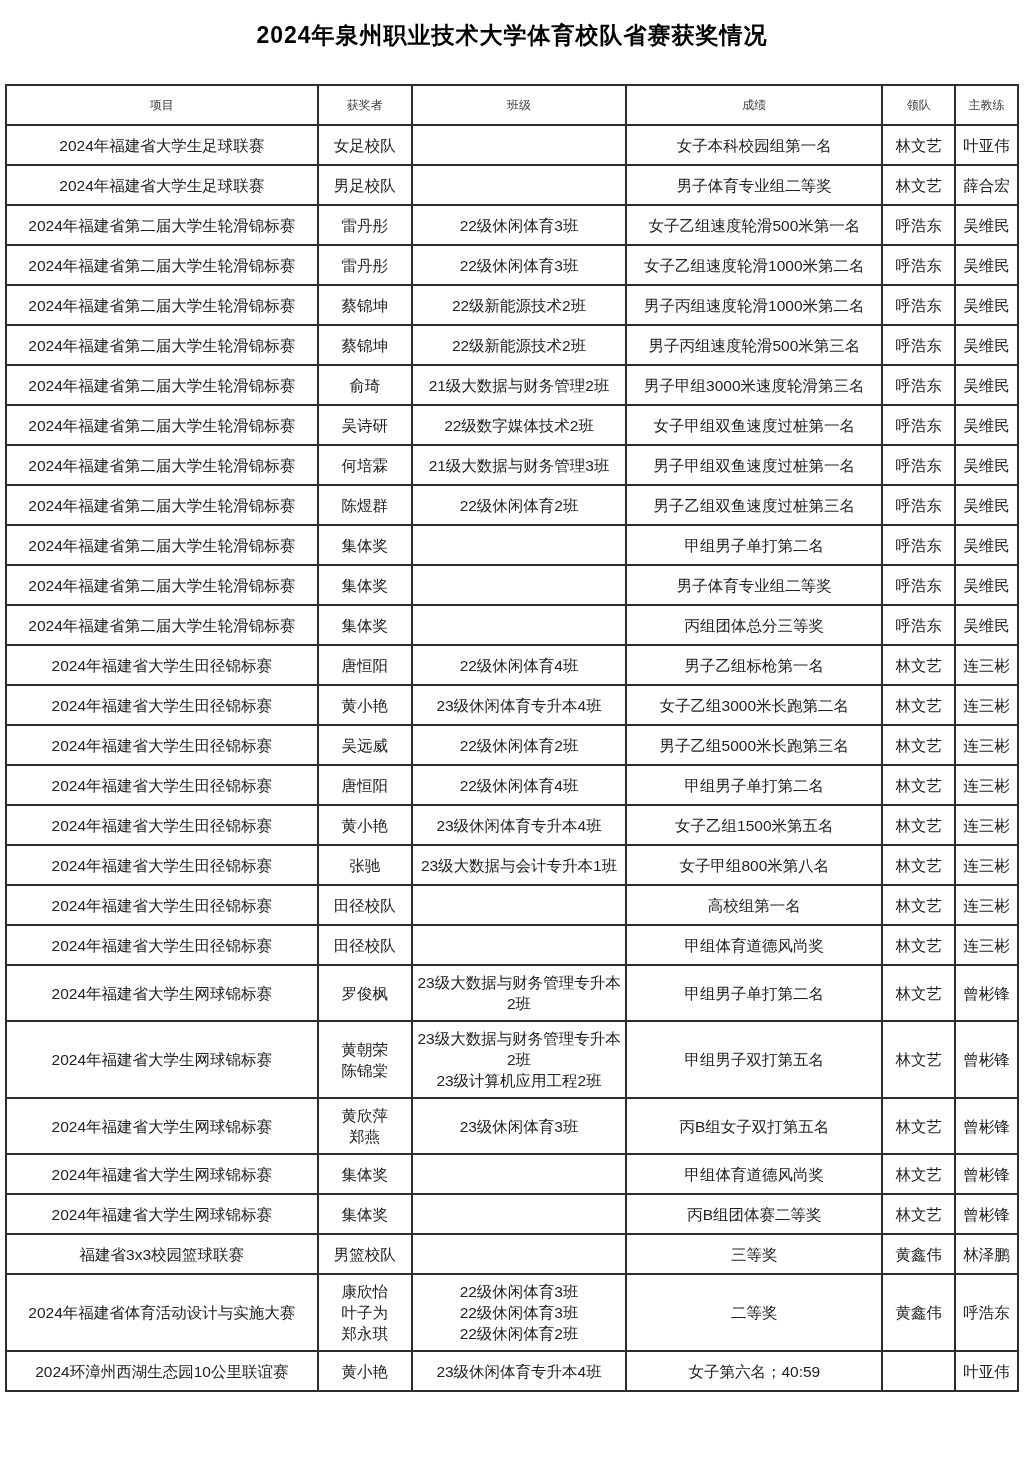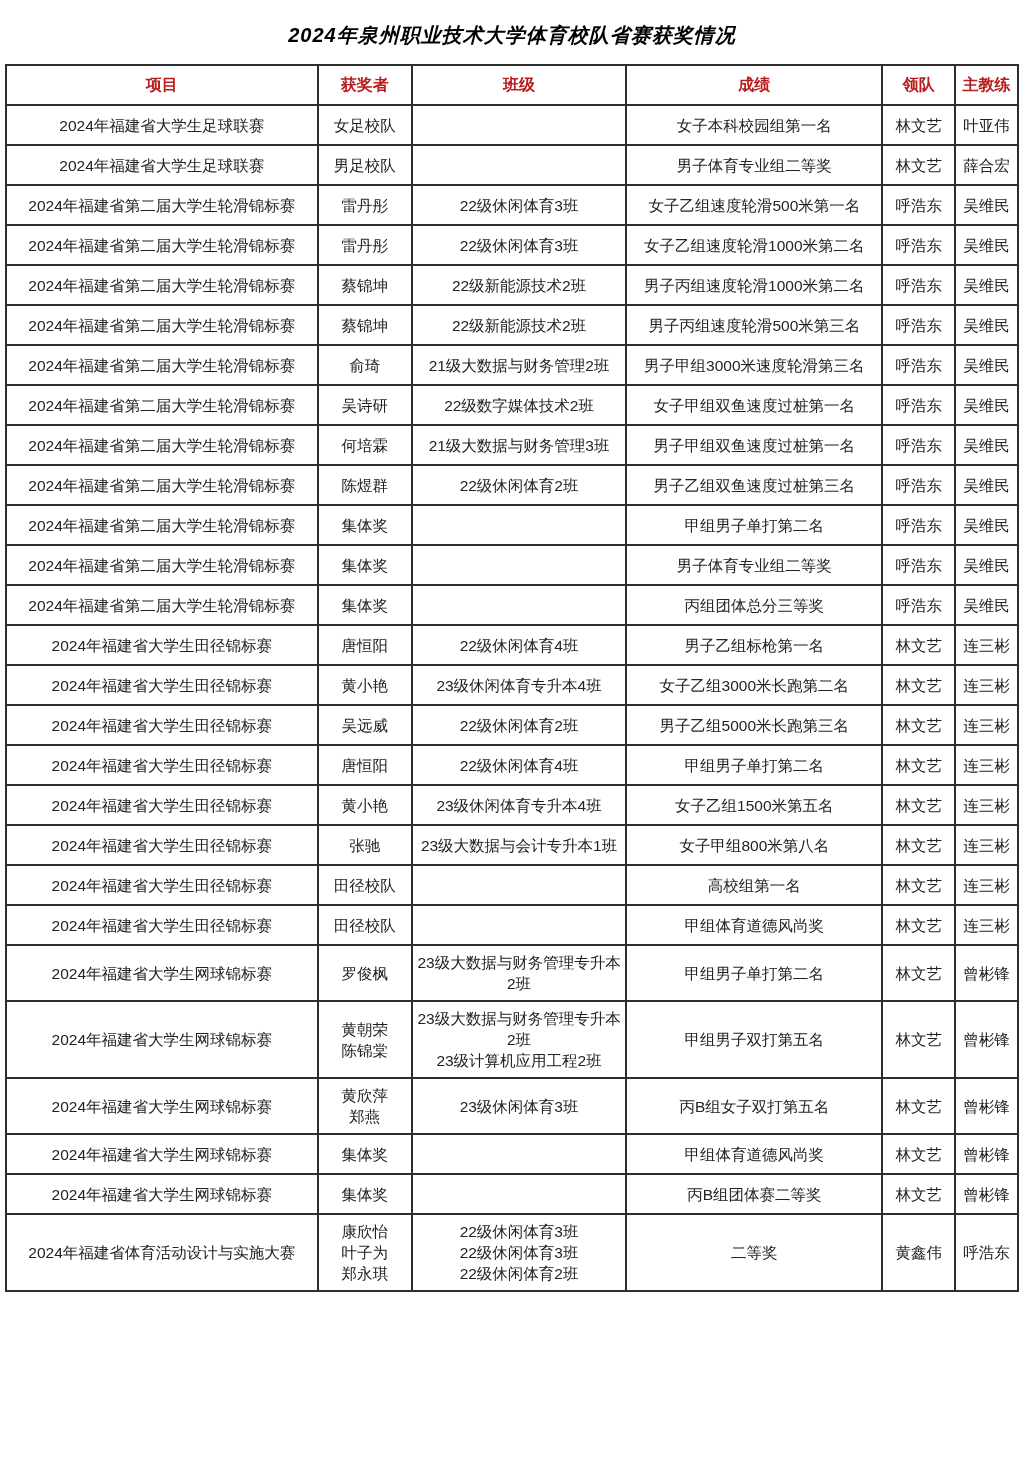--- a/index.html
+++ b/index.html
@@ -12,47 +12,46 @@
   .page {
     width: 1024px;
     min-height: 1481px;
     box-sizing: border-box;
     background: #ffffff;
     padding: 0 5px 2px 5px;
   }
   .title {
     text-align: center;
     font-weight: bold;
-    font-size: 20px;
+    font-size: 23px;
     letter-spacing: 1px;
     color: #000000;
-    padding: 18px 0 12px 0;
+    padding: 18px 0 32px 0;
     line-height: 34px;
-    font-style: italic;
   }
   table.awards {
     width: 100%;
     border-collapse: collapse;
     table-layout: fixed;
   }
   table.awards th,
   table.awards td {
     border: 2px solid #2e2e2e;
     text-align: center;
     vertical-align: middle;
     padding: 6px 4px;
     box-sizing: border-box;
     overflow-wrap: break-word;
     word-break: break-all;
   }
   table.awards th {
-    font-size: 16px;
-    font-weight: bold;
+    font-size: 12px;
+    font-weight: normal;
     height: 40px;
-    color: #b91c1c;
+    color: #404040;
     background: #ffffff;
   }
   table.awards td {
     font-size: 15.5px;
     line-height: 21px;
     height: 40px;
     color: #222222;
     white-space: pre-line;
     background: #ffffff;
   }
@@ -293,26 +292,42 @@
         </tr>
         <tr>
           <td>2024年福建省大学生网球锦标赛</td>
           <td>集体奖</td>
           <td></td>
           <td>丙B组团体赛二等奖</td>
           <td>林文艺</td>
           <td>曾彬锋</td>
         </tr>
         <tr>
+          <td>福建省3x3校园篮球联赛</td>
+          <td>男篮校队</td>
+          <td></td>
+          <td>三等奖</td>
+          <td>黄鑫伟</td>
+          <td>林泽鹏</td>
+        </tr>
+        <tr>
           <td>2024年福建省体育活动设计与实施大赛</td>
           <td>康欣怡
 叶子为
 郑永琪</td>
           <td>22级休闲体育3班
 22级休闲体育3班
 22级休闲体育2班</td>
           <td>二等奖</td>
           <td>黄鑫伟</td>
           <td>呼浩东</td>
         </tr>
+        <tr>
+          <td>2024环漳州西湖生态园10公里联谊赛</td>
+          <td>黄小艳</td>
+          <td>23级休闲体育专升本4班</td>
+          <td>女子第六名；40:59</td>
+          <td></td>
+          <td>叶亚伟</td>
+        </tr>
       </tbody>
   </table>
 </div>
 
 </body></html>

